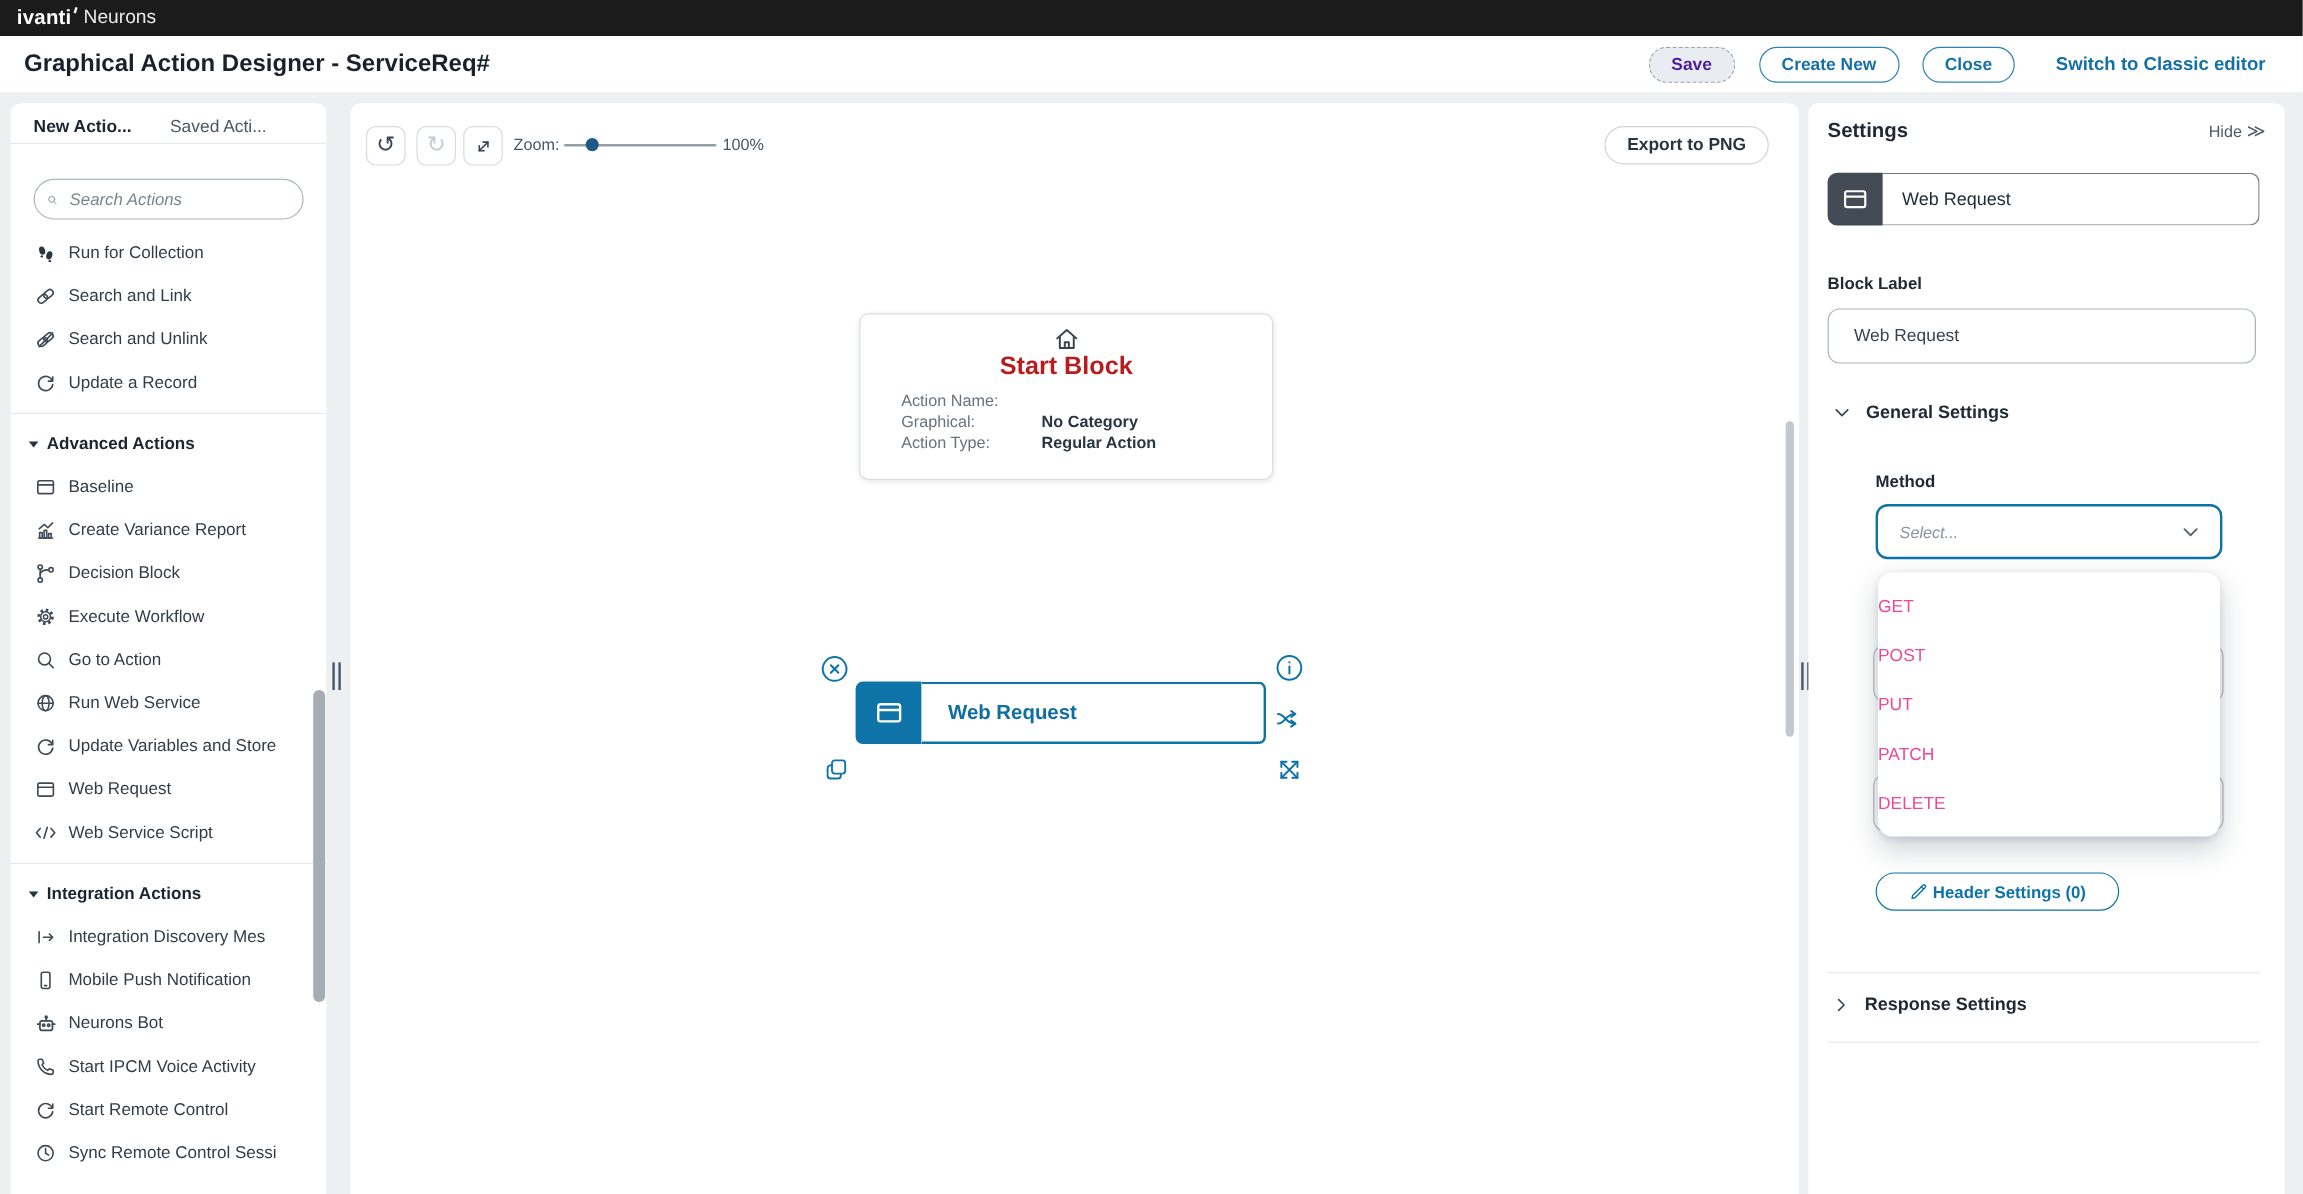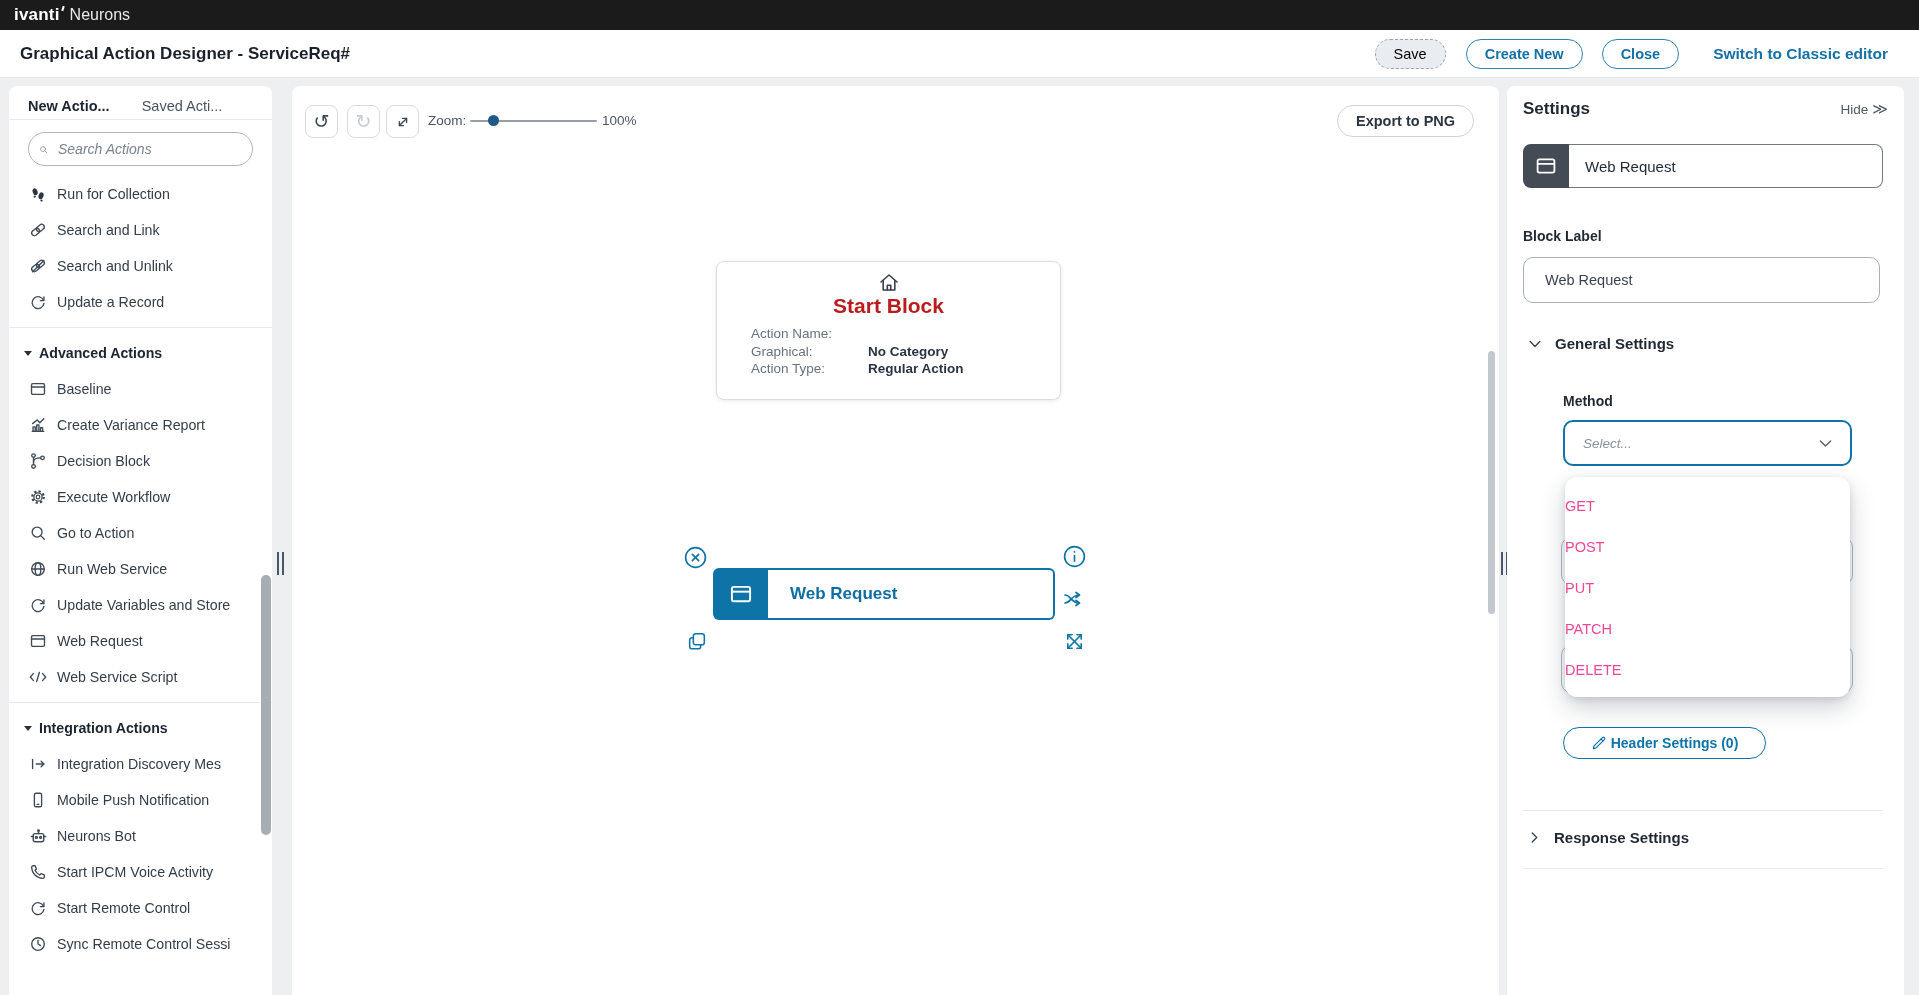--- a/index.html
+++ b/index.html
@@ -7,44 +7,44 @@
   #app{position:relative;width:1919px;height:995px;background:#edeff1;}
 
   
   .topbar{position:absolute;left:0;top:0;width:1919px;height:30px;background:#1b1b1b;display:flex;align-items:center;padding-left:14px;}
   .brand-bold{color:#fff;font-weight:800;font-size:17px;letter-spacing:.2px;position:relative;}
   .brand-bold::after{content:"";position:absolute;top:1px;right:-4px;width:2px;height:5px;background:#fff;transform:rotate(18deg);}
   .brand-light{color:#e9e9e9;font-weight:300;font-size:16px;margin-left:10px;}
 
   
   .appheader{position:absolute;left:0;top:30px;width:1919px;height:48px;background:#fff;border-bottom:1px solid #e6e9ec;display:flex;align-items:center;}
-  .appheader .title{font-size:17px;font-weight:700;color:#1a212b;margin-left:20px;}
+  .appheader .title{font-size:20px;font-weight:700;color:#1a212b;margin-left:20px;}
   .appheader .spacer{flex:1;}
   .btn{height:30px;border-radius:16px;display:inline-flex;align-items:center;justify-content:center;font-size:14.5px;background:#fff;cursor:pointer;padding:0 18px;}
-  .btn-save{background:#e9edf1;border:1.5px dashed #9aa4ad;color:#000000;font-weight:400;margin-right:20px;}
+  .btn-save{background:#e9edf1;border:1.5px dashed #9aa4ad;color:#4c1d95;font-weight:700;margin-right:20px;}
   .btn-outline{border:1.5px solid #2d84b3;color:#1470a5;font-weight:700;}
   .btn-create{margin-right:19px;}
   .btn-close{margin-right:34px;}
   .link-classic{color:#1470a5;font-weight:700;font-size:15.5px;margin-right:31px;cursor:pointer;}
 
   
   .sidebar{position:absolute;left:9px;top:86px;width:263px;height:909px;background:#fff;border-radius:8px 8px 0 0;overflow:hidden;}
   .canvas{position:absolute;left:292px;top:86px;width:1207px;height:909px;background:#fff;border-radius:8px 8px 0 0;overflow:hidden;}
   .rpanel{position:absolute;left:1507px;top:86px;width:397px;height:909px;background:#fff;border-radius:8px 8px 0 0;overflow:hidden;}
 
   .vhandle{position:absolute;width:10px;height:23px;display:flex;gap:3px;}
   .vhandle i{display:block;width:2px;height:23px;background:#47566b;}
 
   
   .tabs{display:flex;gap:32px;padding:12px 0 0 19px;height:33px;}
   .tab{font-size:14.5px;color:#4a5460;cursor:pointer;white-space:nowrap;}
   .tab.active{font-weight:700;color:#1c2530;}
   .side-div{height:1px;background:#e5e8ec;margin:0;}
   .side-div.inlist{margin:7px 0;}
-  .searchbox{margin:12px 19px 4px 19px;height:34px;border:1px solid #aeb6bf;border-radius:17px;display:flex;align-items:center;padding:0 10px;background:#fff;}
+  .searchbox{margin:29px 19px 4px 19px;height:34px;border:1px solid #aeb6bf;border-radius:17px;display:flex;align-items:center;padding:0 10px;background:#fff;}
   .searchbox input{border:none;outline:none;flex:1;font-size:14px;font-style:italic;color:#3a434d;margin-left:8px;background:transparent;}
   .searchbox input::placeholder{color:#7b858f;font-style:italic;}
   .side-list{padding:6px 0 0 0;}
   .side-item{height:36px;display:flex;align-items:center;padding-left:19px;cursor:pointer;white-space:nowrap;overflow:hidden;}
   .side-item .icon{width:20px;height:20px;flex:0 0 20px;display:flex;align-items:center;justify-content:center;}
   .side-item .lbl{margin-left:9px;font-size:14.2px;color:#333d47;}
   .side-section{height:36px;display:flex;align-items:center;padding-left:15px;cursor:pointer;}
   .caret{width:0;height:0;border-left:4.5px solid transparent;border-right:4.5px solid transparent;border-top:5.5px solid #2a323c;margin-right:7px;}
   .side-section .shead{font-size:14.2px;font-weight:700;color:#1c2530;}
   .side-scroll{position:absolute;left:252px;top:489px;width:10px;height:260px;border-radius:5px;background:#a8adb3;}

